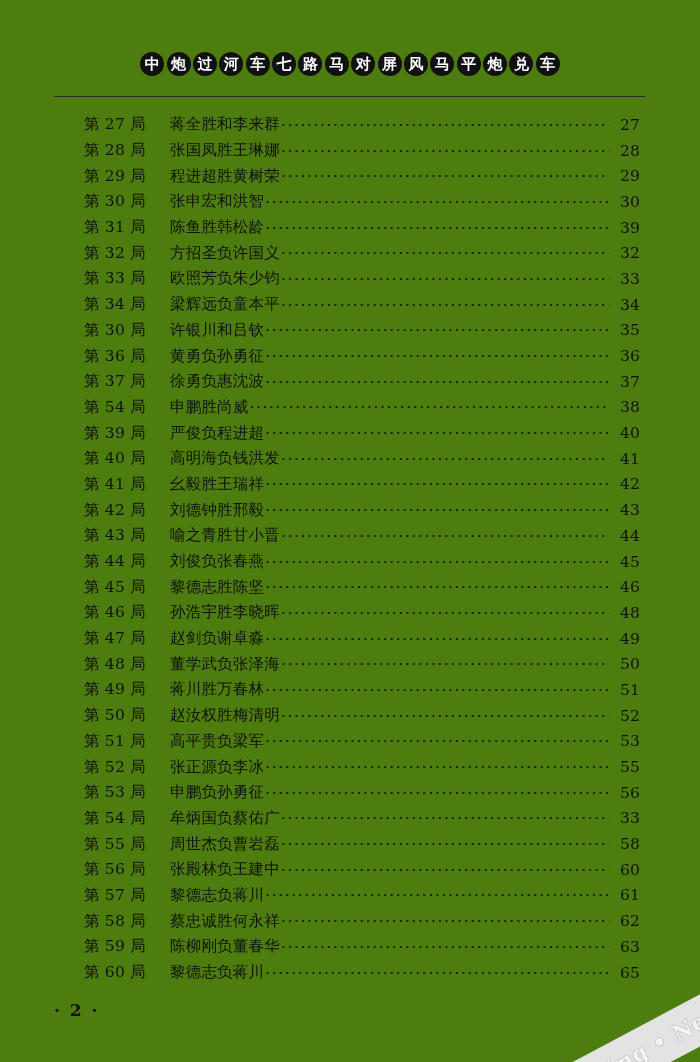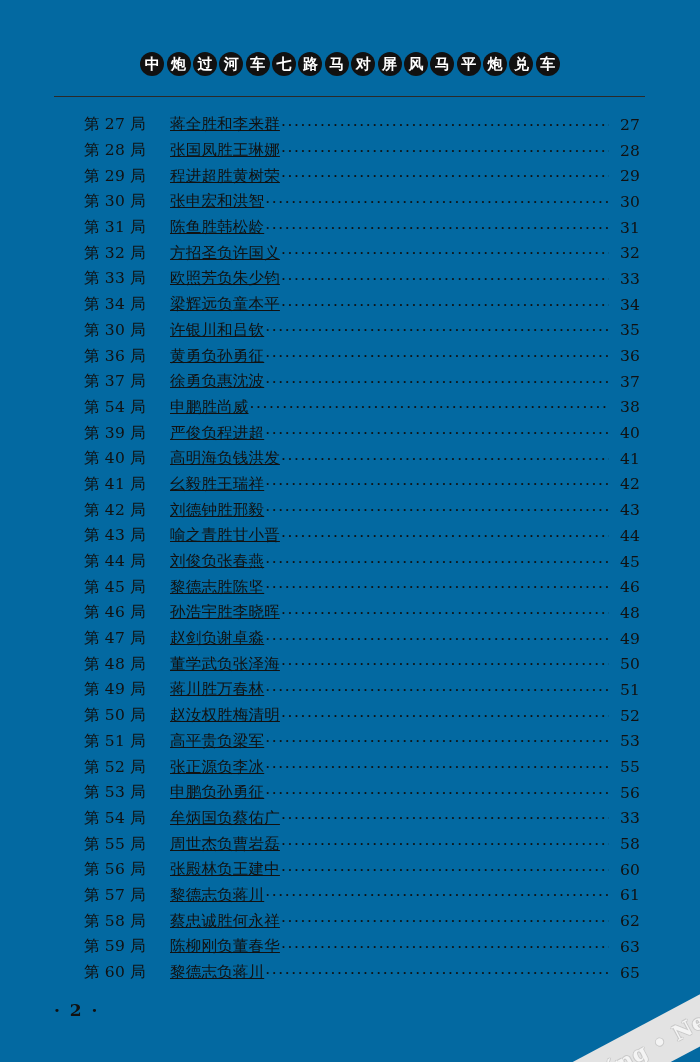--- a/index.html
+++ b/index.html
@@ -7,21 +7,21 @@
     padding: 0;
     background: #ffffff;
   }
   body {
     font-family: "DejaVu Serif", "Liberation Serif", serif;
   }
   .page {
     position: relative;
     width: 700px;
     height: 1062px;
-    background: #0369a1;
+    background: #4d7c0f;
     overflow: hidden;
   }
 
   
   .running-head {
     position: absolute;
     top: 52px;
     left: 0;
     width: 700px;
     text-align: center;
@@ -68,21 +68,20 @@
     letter-spacing: 0.2px;
   }
   .toc-num {
     flex: 0 0 74px;
     white-space: nowrap;
   }
   .toc-title {
     flex: 0 0 auto;
     padding-left: 12px;
     white-space: nowrap;
-    text-decoration: underline;
   }
   .toc-dots {
     flex: 1 1 auto;
     overflow: hidden;
     white-space: nowrap;
     margin: 0 3px 0 1px;
     color: #111111;
     font-size: 15.5px;
     letter-spacing: 1.6px;
   }
@@ -159,21 +158,21 @@
       <div class="toc-row">
         <span class="toc-num">第 30 局</span>
         <span class="toc-title">张申宏和洪智</span>
         <span class="toc-dots">·····················································································································</span>
         <span class="toc-page">30</span>
       </div>
       <div class="toc-row">
         <span class="toc-num">第 31 局</span>
         <span class="toc-title">陈鱼胜韩松龄</span>
         <span class="toc-dots">·····················································································································</span>
-        <span class="toc-page">31</span>
+        <span class="toc-page">39</span>
       </div>
       <div class="toc-row">
         <span class="toc-num">第 32 局</span>
         <span class="toc-title">方招圣负许国义</span>
         <span class="toc-dots">·····················································································································</span>
         <span class="toc-page">32</span>
       </div>
       <div class="toc-row">
         <span class="toc-num">第 33 局</span>
         <span class="toc-title">欧照芳负朱少钧</span>

